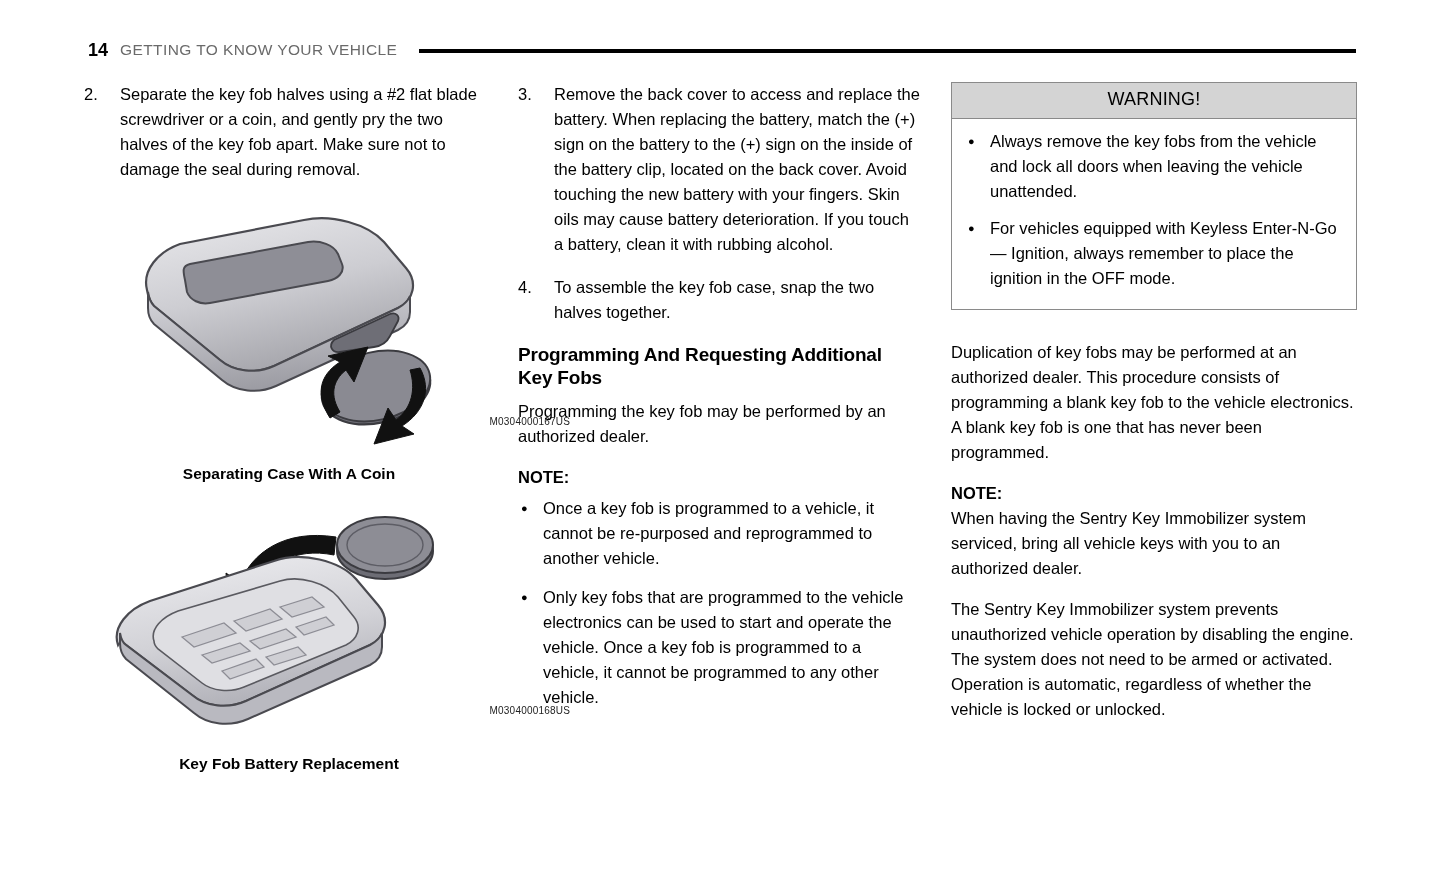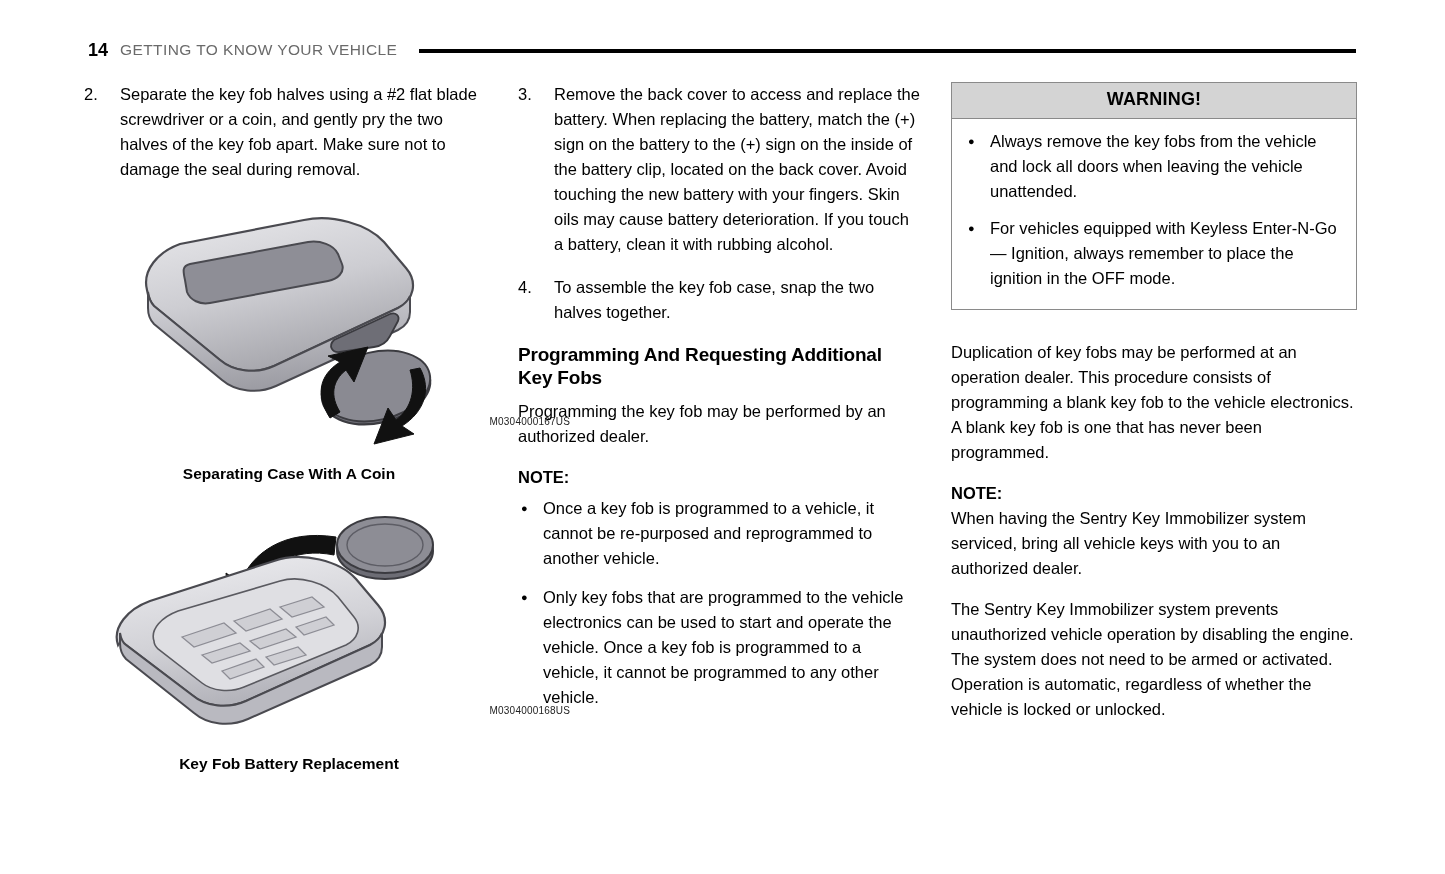--- a/index.html
+++ b/index.html
@@ -151,21 +151,21 @@
   
   .warnbox {
     border: 1px solid #8a8a8a;
     width: 406px;
   }
   .warnbox .warn-title {
     background: #d4d4d4;
     border-bottom: 1px solid #8a8a8a;
     text-align: center;
     font-size: 18px;
-    font-weight: bold;
+    font-weight: normal;
     padding: 6px 0 8px 0;
     letter-spacing: 0.2px;
   }
   .warnbox .warn-body {
     padding: 10px 12px 6px 12px;
   }
   .warnbox ul {
     list-style: none;
     margin: 0;
     padding: 0;
@@ -310,21 +310,21 @@
       <div class="warn-body">
         <ul>
           <li>Always remove the key fobs from the vehicle and lock all doors when leaving the vehicle unattended.</li>
           <li>For vehicles equipped with Keyless Enter-N-Go — Ignition, always remember to place the ignition in the OFF mode.</li>
         </ul>
       </div>
     </div>
 
     <div class="spacer-16"></div>
 
-    <p class="para" style="margin-top:14px;">Duplication of key fobs may be performed at an operation dealer. This procedure consists of programming a blank key fob to the vehicle electronics. A blank key fob is one that has never been programmed.</p>
+    <p class="para" style="margin-top:14px;">Duplication of key fobs may be performed at an authorized dealer. This procedure consists of programming a blank key fob to the vehicle electronics. A blank key fob is one that has never been programmed.</p>
 
     <p class="note-label">NOTE:</p>
     <p class="para">When having the Sentry Key Immobilizer system serviced, bring all vehicle keys with you to an authorized dealer.</p>
 
 
     <p class="para">The Sentry Key Immobilizer system prevents unauthorized vehicle operation by disabling the engine. The system does not need to be armed or activated. Operation is automatic, regardless of whether the vehicle is locked or unlocked.</p>
 
   </div>
 
 </div>

